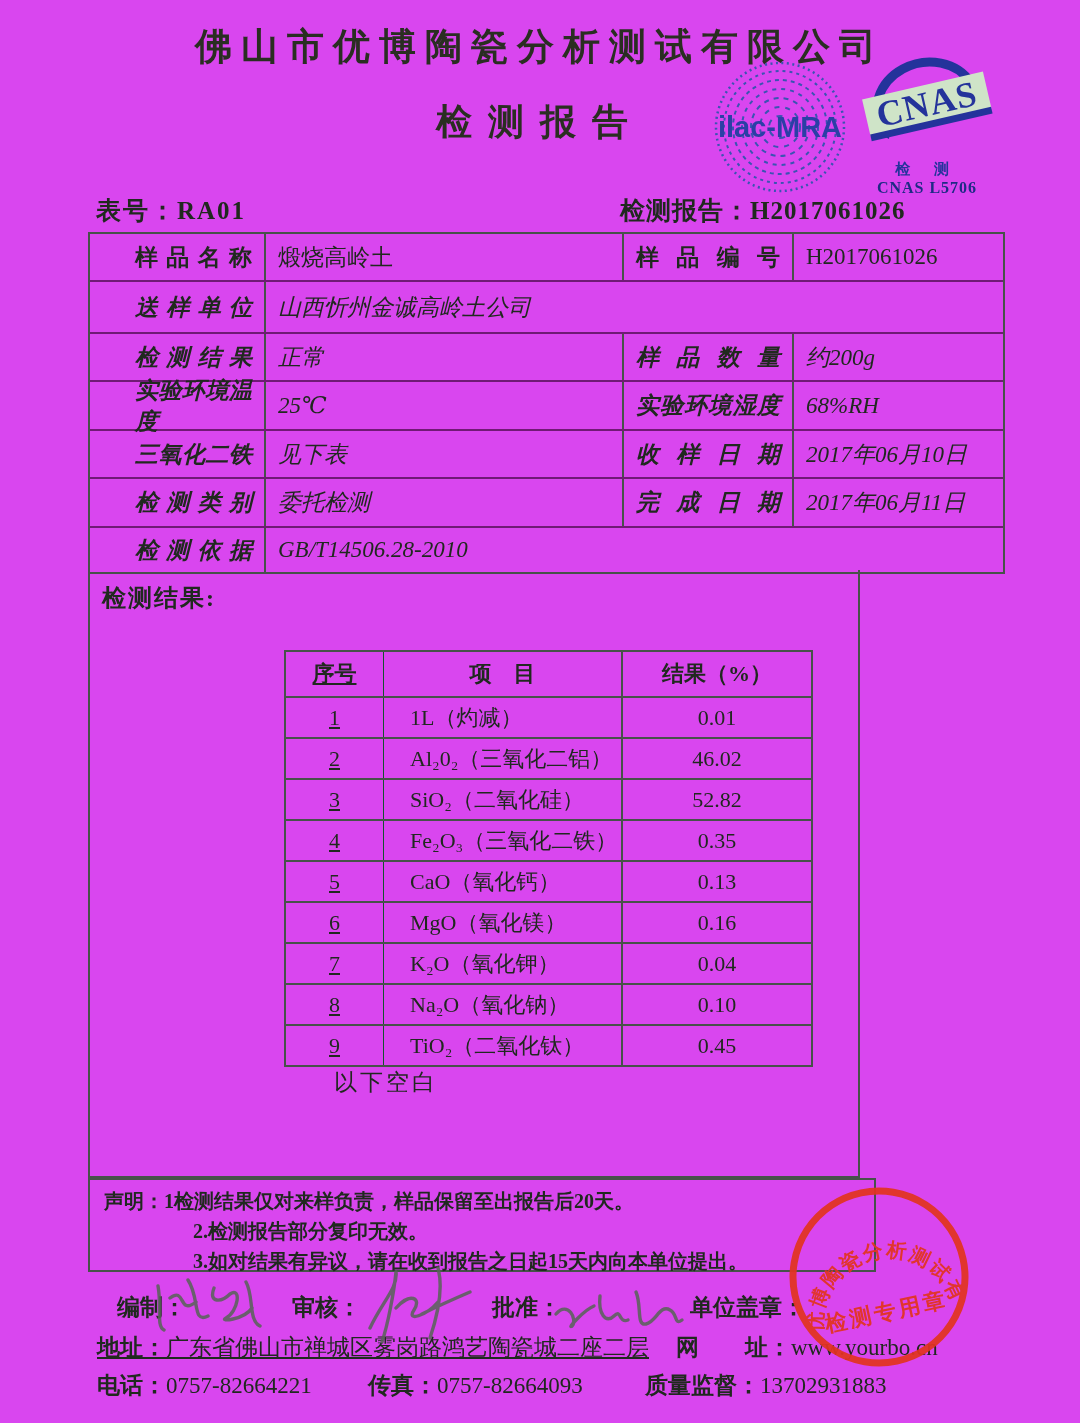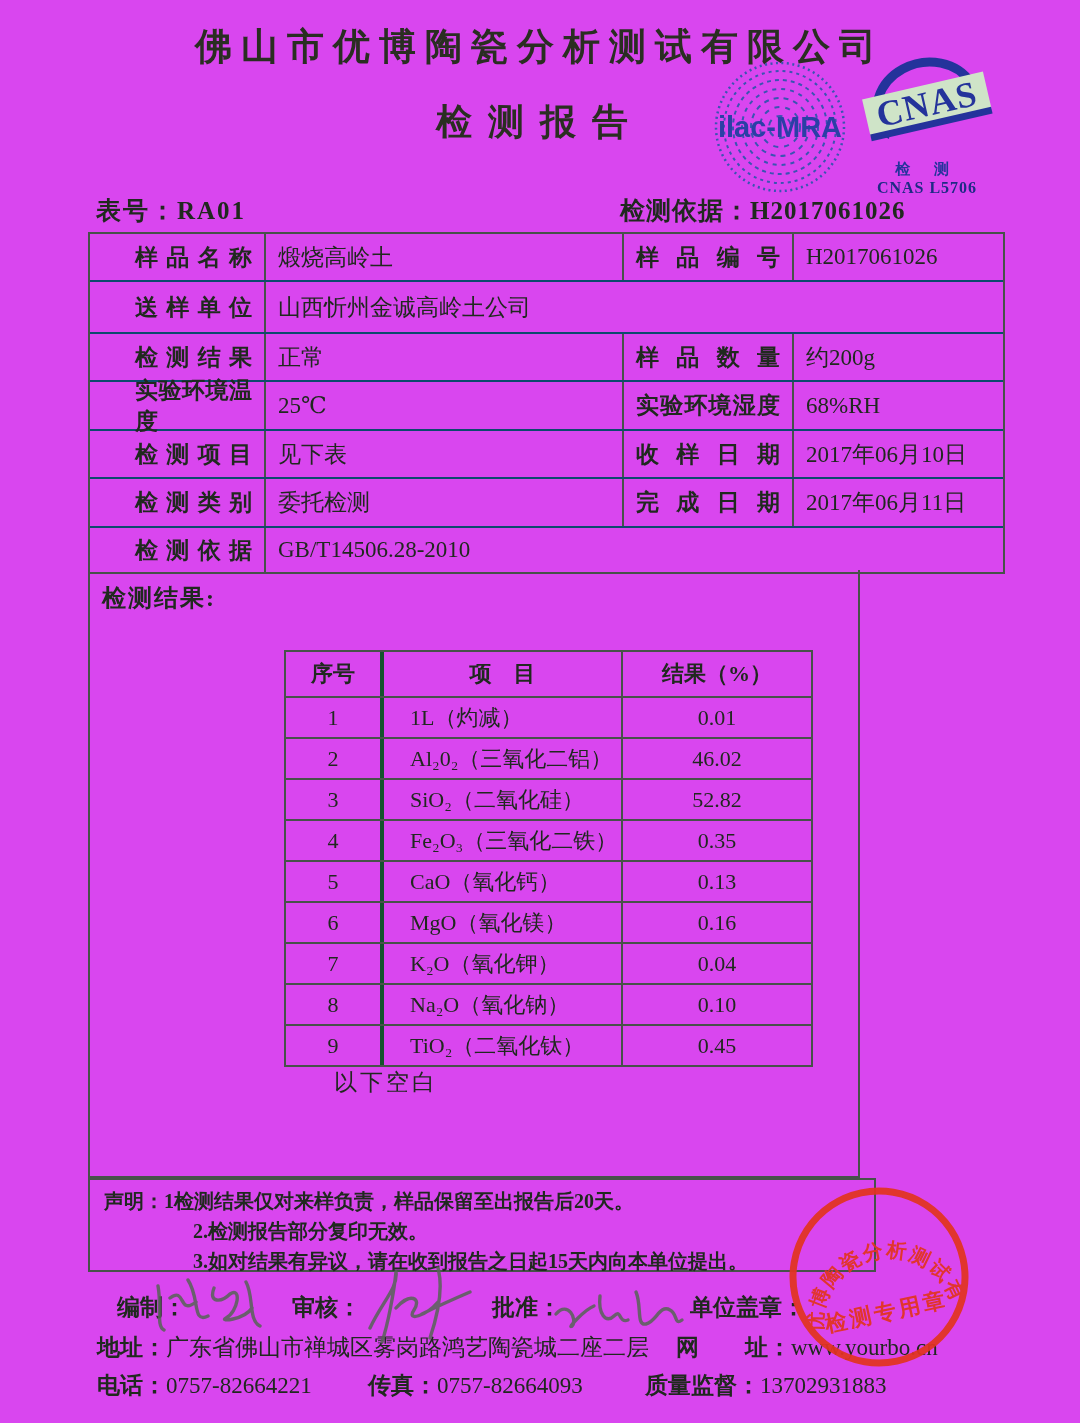--- a/index.html
+++ b/index.html
@@ -25,21 +25,21 @@
   
   .form-line{position:absolute;top:194px;left:0;width:100%;font-size:25px;font-weight:600;}
   .form-no{position:absolute;left:96px;top:0;letter-spacing:2px;}
   .report-no{position:absolute;left:620px;top:0;letter-spacing:1px;}
   
   .info-table{
     position:absolute;left:88px;top:232px;width:917px;
     border:2px solid #47524a;box-sizing:border-box;background:transparent;
   }
   .irow{display:flex;box-sizing:border-box;}
-  .irow + .irow{border-top:2px solid #0c4a6e;}
+  .irow + .irow{border-top:2px solid #701a75;font-style:italic;}
   .cell{display:flex;align-items:center;box-sizing:border-box;padding:0 12px;}
   .lblL{width:176px;border-right:2px solid #47524a;font-size:23px;font-weight:600;padding-left:45px;}
   .jlbl{display:block;width:100%;text-align:justify;text-align-last:justify;}
   .valL{width:356px;font-size:23px;}
   .valL.span{flex:1;}
   .lblR{width:172px;border-left:2px solid #47524a;border-right:2px solid #47524a;font-size:23px;font-weight:600;}
   .valR{flex:1;font-size:23px;}
   .h46{height:46px}.h52{height:52px}.h48{height:48px}.h49{height:49px}
   
   .results-box{
@@ -47,21 +47,21 @@
     border:2px solid #47524a;border-top:none;box-sizing:border-box;
   }
   .results-label{position:absolute;left:12px;top:12px;font-size:24px;font-weight:600;letter-spacing:2px;}
   .results-table{
     position:absolute;left:194px;top:80px;width:529px;
     border:2px solid #47524a;box-sizing:border-box;
   }
   .rrow{display:flex;box-sizing:border-box;}
   .rrow + .rrow{border-top:2px solid #47524a;}
   .rcell{display:flex;align-items:center;justify-content:center;box-sizing:border-box;font-size:22px;}
-  .c-no{width:98px;border-right:4px solid #14532d;}
+  .c-no{width:98px;border-right:1px solid #14532d;text-decoration:underline;}
   .c-item{width:239px;border-right:2px solid #47524a;justify-content:flex-start;padding-left:26px;}
   .c-val{flex:1;}
   .rhead{height:44px;font-weight:600;}
   .rhead .c-item{justify-content:center;padding-left:0;}
   .rbody{height:41px;}
   .blank-note{position:absolute;left:244px;top:497px;font-size:23px;letter-spacing:3px;}
   
   .statement-box{
     position:absolute;left:88px;top:1178px;width:788px;height:94px;
     border:2px solid #47524a;box-sizing:border-box;
@@ -118,21 +118,21 @@
           <text x="0" y="11" text-anchor="middle" font-size="36" font-weight="bold" fill="#24339b" font-family="Liberation Serif, DejaVu Serif, serif" letter-spacing="1">CNAS</text>
         </g>
       </g>
     </svg>
     <div class="cnas-sub">检 测</div>
     <div class="cnas-code">CNAS L5706</div>
   </div>
 
   <div class="form-line">
     <span class="form-no"><span>表号：</span><span>RA01</span></span>
-    <span class="report-no"><span>检测依据：</span><span>H2017061026</span></span>
+    <span class="report-no"><span>检测报告：</span><span>H2017061026</span></span>
   </div>
 
   <div class="info-table">
     <div class="irow h46">
       <div class="cell lblL">
           <span class="jlbl">样品名称</span>
         </div>
       <div class="cell valL">煅烧高岭土</div>
       <div class="cell lblR">
           <span class="jlbl">样品编号</span>
@@ -160,21 +160,21 @@
           <span class="jlbl">实验环境温度</span>
         </div>
       <div class="cell valL">25℃</div>
       <div class="cell lblR">
           <span class="jlbl">实验环境湿度</span>
         </div>
       <div class="cell valR">68%RH</div>
     </div>
     <div class="irow h48">
       <div class="cell lblL">
-          <span class="jlbl">检测项目</span>
+          <span class="jlbl">三氧化二铁</span>
         </div>
       <div class="cell valL">见下表</div>
       <div class="cell lblR">
           <span class="jlbl">收样日期</span>
         </div>
       <div class="cell valR">2017年06月10日</div>
     </div>
     <div class="irow h49">
       <div class="cell lblL">
           <span class="jlbl">检测类别</span>
@@ -256,21 +256,21 @@
     <div class="st-line1">声明：1检测结果仅对来样负责，样品保留至出报告后20天。</div>
     <div class="st-line2">2.检测报告部分复印无效。</div>
     <div class="st-line3">3.如对结果有异议，请在收到报告之日起15天内向本单位提出。</div>
   </div>
 
   <div class="fitem f-label" style="left:97px;top:1292px;margin-left:20px;">编制：</div>
   <div class="fitem f-label" style="left:292px;top:1292px;">审核：</div>
   <div class="fitem f-label" style="left:492px;top:1292px;">批准：</div>
   <div class="fitem f-label" style="left:690px;top:1292px;">单位盖章：</div>
 
-  <div class="fitem" style="left:97px;top:1332px;">
+  <div class="fitem" style="left:97px;top:1332px;text-decoration:underline;">
     <span class="f-label">地址：</span><span class="f-val">广东省佛山市禅城区雾岗路鸿艺陶瓷城二座二层</span>
   </div>
   <div class="fitem" style="left:676px;top:1332px;">
     <span class="f-label">网　　址：</span><span class="f-val">www.yourbo.cn</span>
   </div>
 
   <div class="fitem" style="left:97px;top:1370px;">
     <span class="f-label">电话：</span><span class="f-val">0757-82664221</span>
   </div>
   <div class="fitem" style="left:368px;top:1370px;">

